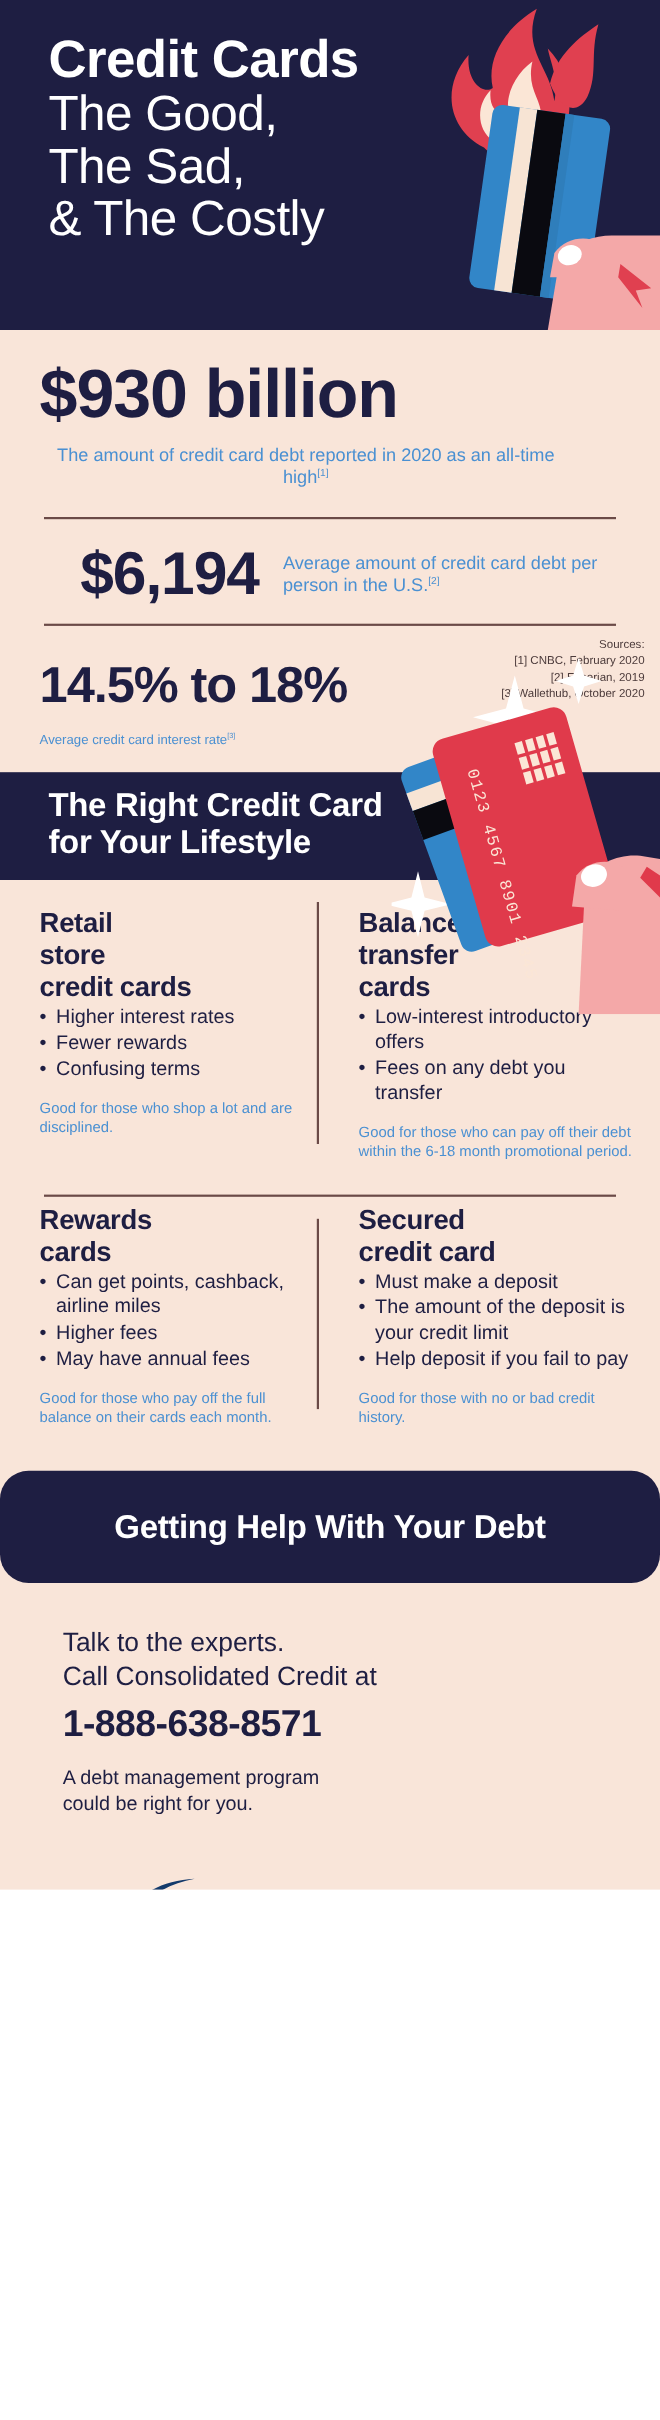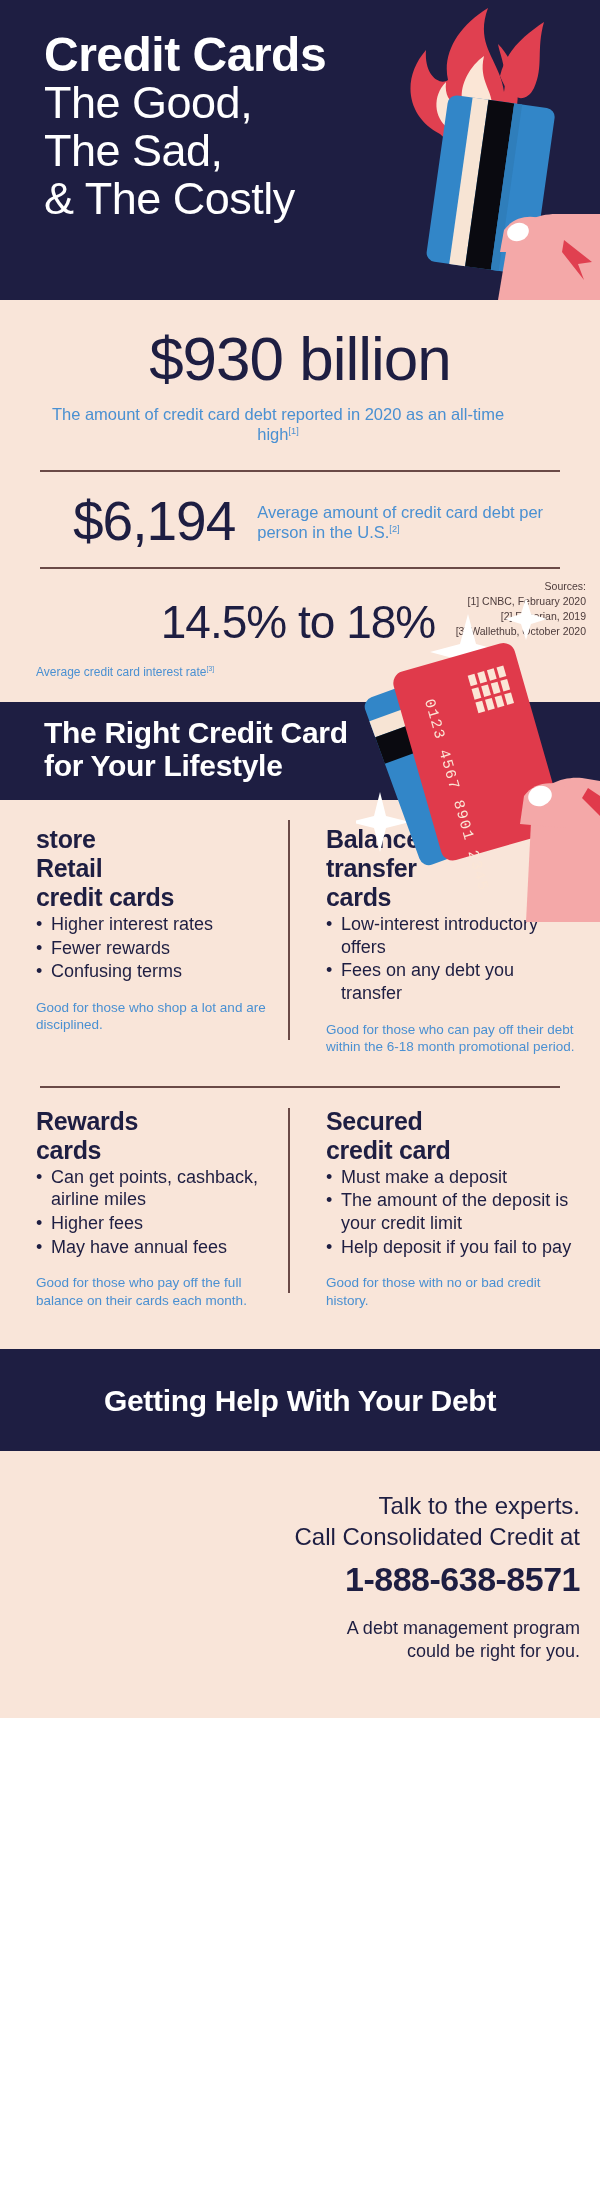--- a/index.html
+++ b/index.html
@@ -59,23 +59,22 @@
   }
 
   
   .stats {
     position: relative;
     padding: 0;
   }
   .stat-block { position: relative; }
   .big-num {
     color: #1e1e42;
-    font-weight: 400;
+    font-weight: 700;
     letter-spacing: -1px;
-    text-align: center;
   }
   .stat-sub {
     color: #4a90d2;
     font-weight: 400;
     line-height: 1.22;
   }
   .sup { font-size: 0.56em; vertical-align: super; }
 
   .stat1 {
     padding: 28px 36px 0 36px;
@@ -141,20 +140,21 @@
     height: 98px;
     margin-top: 0;
   }
   .band-lifestyle .band-inner { padding: 14px 0 0 44px; }
 
   .band-debt {
     height: 102px;
     display: flex;
     align-items: center;
     justify-content: center;
+    border-radius: 26px;
   }
   .band-debt .band-title { font-size: 30px; text-align: center; }
 
   
   .lifestyle-art {
     position: absolute;
     right: -6px;
     top: -110px;
     width: 250px;
     height: 330px;
@@ -208,27 +208,28 @@
     position: absolute;
     left: 0;
     top: 0;
   }
   .goodfor {
     color: #4a90d2;
     font-size: 13.5px;
     line-height: 1.3;
     margin-top: 16px;
   }
-  .grid.second { padding-top: 20px; }
+  .grid.second { padding-top: 8px; }
 
   
   .footer {
-    text-align: right;
+    text-align: left;
     padding: 40px 20px 0 20px;
     color: #1e1e42;
+    margin-left: 37px;
   }
   .footer-lead {
     font-size: 24px;
     line-height: 1.26;
     font-weight: 400;
   }
   .footer-phone {
     font-size: 34px;
     font-weight: bold;
     letter-spacing: -0.5px;
@@ -363,22 +364,22 @@
     <div class="band-inner">
       <div class="band-title">The Right Credit Card</div>
       <div class="band-title">for Your Lifestyle</div>
     </div>
   </div>
 
   <div class="grid">
     <div class="vdiv"></div>
 
     <div class="grid-col">
+      <div class="card-title">Retail</div>
       <div class="card-title">store</div>
-      <div class="card-title">Retail</div>
       <div class="card-title">credit cards</div>
       <ul class="bullets">
         <li>Higher interest rates</li>
         <li>Fewer rewards</li>
         <li>Confusing terms</li>
       </ul>
       <div class="goodfor">Good for those who shop a lot and are disciplined.</div>
     </div>
 
     <div class="grid-col right">

